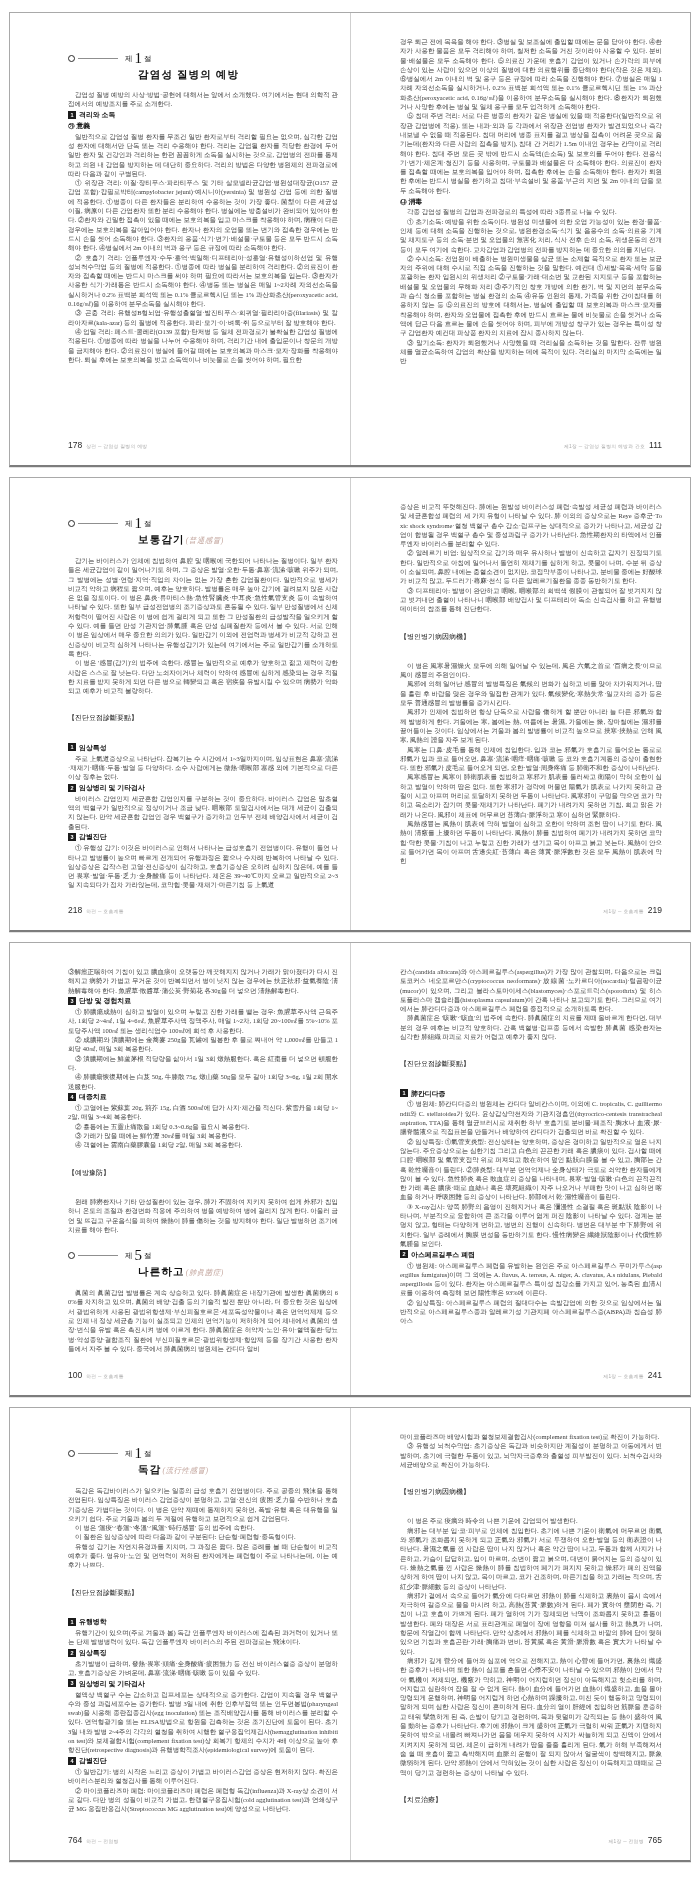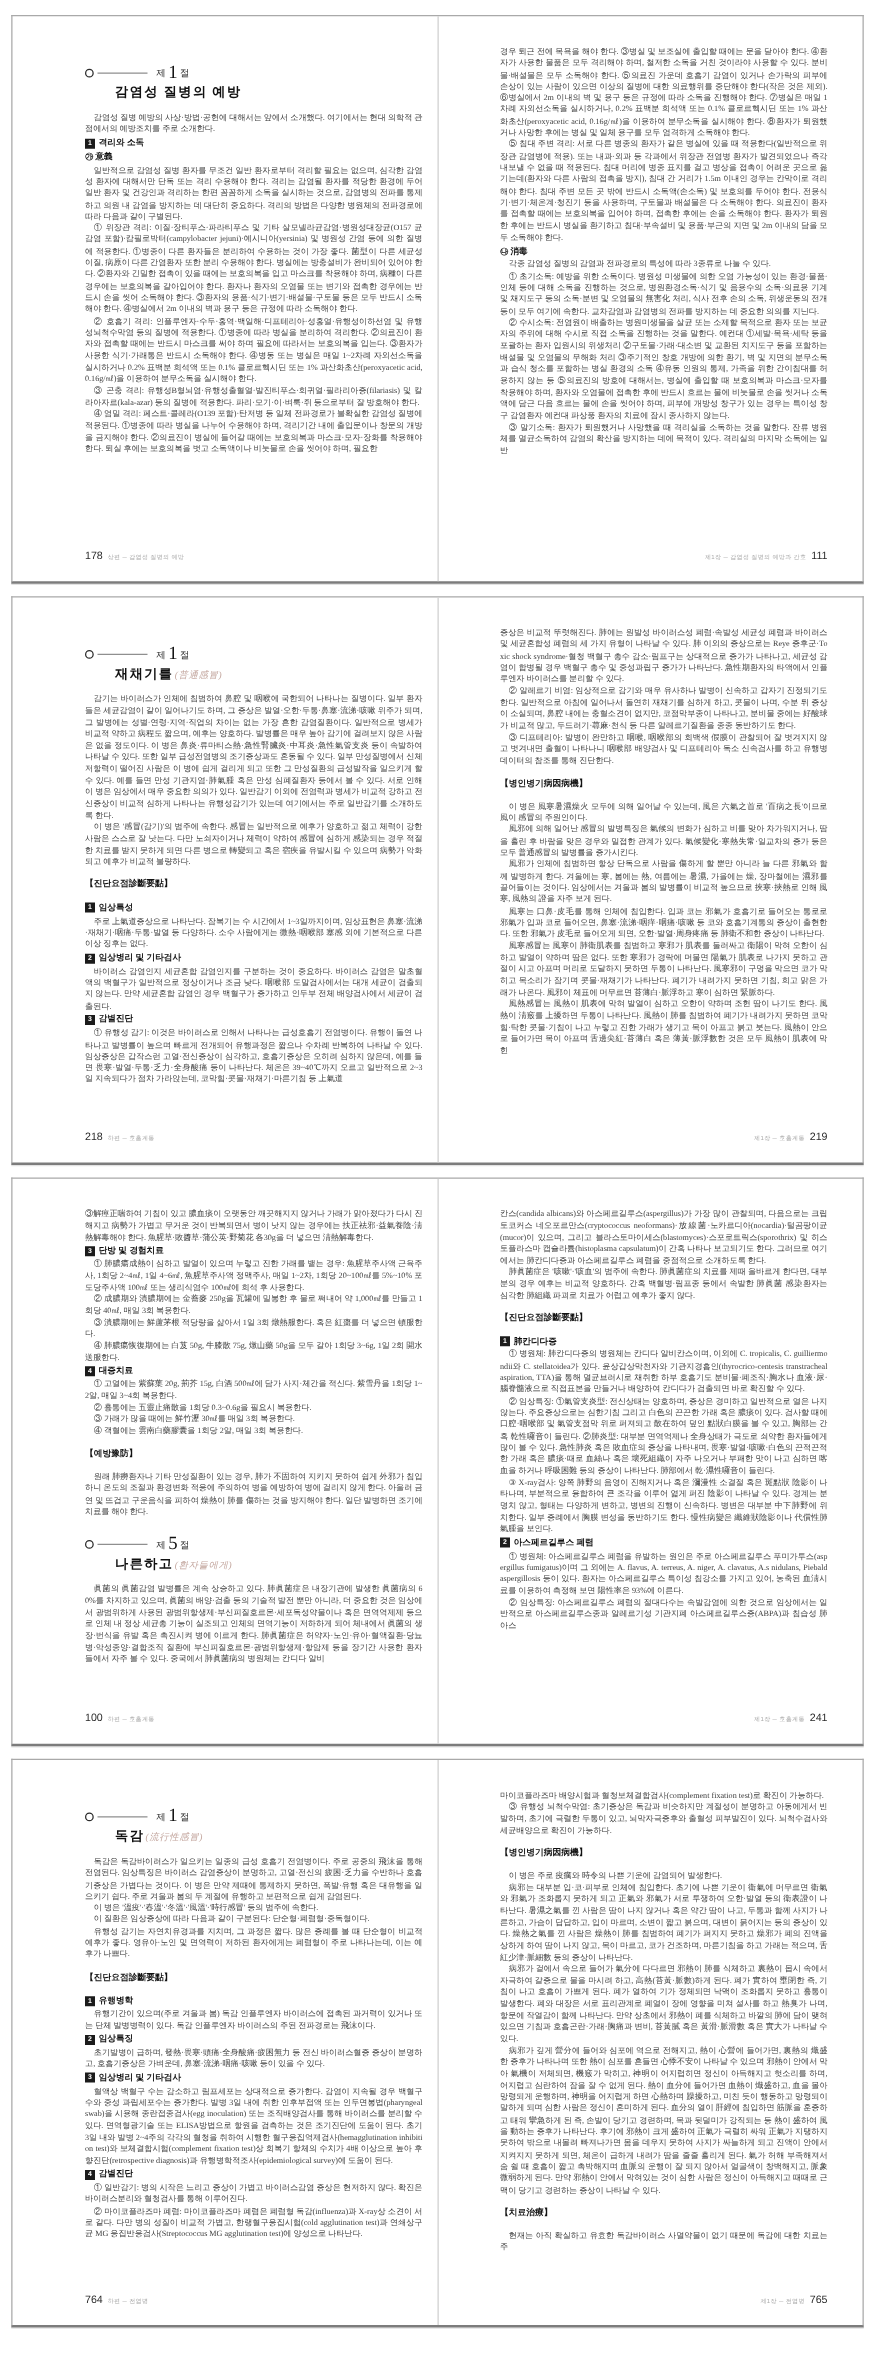--- a/index.html
+++ b/index.html
@@ -13,26 +13,26 @@
   .page-body{height:388px;overflow:hidden;font-size:6.5px;line-height:9.3px;color:#3b3b3b;text-align:justify;word-break:break-all;}
   .para{text-indent:7px;margin:0;}
   .para.cont{text-indent:0;}
   .sec{margin:14px 0 9px 0;}
   .sec-row{display:flex;align-items:center;height:15px;}
   .sec-dot{flex:none;width:5px;height:5px;border:1.6px solid #2a2a2a;border-radius:50%;background:#fff;}
   .sec-rule{flex:none;width:40px;height:1px;background:#8f8f8f;margin:0 7px 0 3px;}
   .sec-lab{display:flex;align-items:center;gap:2px;font-size:7.5px;color:#222;font-family:"Liberation Sans",sans-serif;}
   .sec-num{font-size:15px;line-height:13px;color:#111;font-family:"Liberation Serif",serif;}
   .sec-title{margin:3px 0 0 24px;font-size:10.5px;line-height:12px;}
-  .sec-title b{color:#101010;letter-spacing:1.2px;}
+  .sec-title b{color:#101010;letter-spacing:1.2px;margin-left:46px;}
   .sec-hanja{font-size:7.5px;color:#c3a69e;margin-left:1px;letter-spacing:.5px;font-style:italic;}
   .blk-square{display:flex;align-items:center;gap:3px;margin:1.5px 0;color:#111;font-size:6.9px;}
   .blk-square b{font-family:"Liberation Sans",sans-serif;}
   .sq{flex:none;width:8px;height:8px;background:#1b1b1b;color:#fff;font-size:5.5px;line-height:8px;text-align:center;font-family:"Liberation Sans",sans-serif;font-weight:bold;}
-  .blk-bracket{font-weight:bold;color:#111;font-size:7px;margin:9px 0;}
+  .blk-bracket{font-weight:normal;color:#111;font-size:7px;margin:19px 0;}
   .blk-sub{font-weight:bold;color:#111;font-size:6.8px;margin:1.5px 0;}
   .footer{position:absolute;bottom:13px;white-space:nowrap;font-family:"Liberation Sans",sans-serif;}
   .page.left .footer{left:58px;}
   .page.right .footer{right:28px;}
   .pnum{font-size:8.5px;font-weight:normal;color:#2a2a2a;}
   .ftxt{font-size:4.8px;color:#a9a9a9;margin:0 4px;letter-spacing:.3px;}
 </style>
 </head>
 <body>
 
@@ -91,21 +91,21 @@
           <div class="sec">
             <div class="sec-row">
               <span class="sec-dot"></span>
               <span class="sec-rule"></span>
               <span class="sec-lab">
                 <span>제</span>
                 <span class="sec-num">1</span>
                 <span>절</span>
               </span>
             </div>
-            <div class="sec-title"><b>재채기를</b><span class="sec-hanja">(普通感冒)</span></div>
+            <div class="sec-title"><b>보통감기</b><span class="sec-hanja">(普通感冒)</span></div>
           </div>
           <div class="para">감기는 바이러스가 인체에 침범하여 鼻腔 및 咽喉에 국한되어 나타나는 질병이다. 일부 환자들은 세균감염이 같이 일어나기도 하며, 그 증상은 발열·오한·두통·鼻塞·流涕·咳嗽 위주가 되며, 그 발병에는 성별·연령·지역·직업의 차이는 없는 가장 흔한 감염질환이다. 일반적으로 병세가 비교적 약하고 病程도 짧으며, 예후는 양호하다. 발병률은 매우 높아 감기에 걸려보지 않은 사람은 없을 정도이다. 이 병은 鼻炎·류마티스熱·急性腎臟炎·中耳炎·急性氣管支炎 등이 속발하여 나타날 수 있다. 또한 일부 급성전염병의 조기증상과도 혼동될 수 있다. 일부 만성질병에서 신체저항력이 떨어진 사람은 이 병에 쉽게 걸리게 되고 또한 그 만성질환의 급성발작을 일으키게 할 수 있다. 예를 들면 만성 기관지염·肺氣腫 혹은 만성 심폐질환자 등에서 볼 수 있다. 서로 인해 이 병은 임상에서 매우 중요한 의의가 있다. 일반감기 이외에 전염력과 병세가 비교적 강하고 전신증상이 비교적 심하게 나타나는 유행성감기가 있는데 여기에서는 주로 일반감기를 소개하도록 한다.</div>
           <div class="para">이 병은 '感冒(감기)'의 범주에 속한다. 感冒는 일반적으로 예후가 양호하고 젊고 체력이 강한 사람은 스스로 잘 낫는다. 다만 노쇠자이거나 체력이 약하여 感冒에 심하게 感染되는 경우 적절한 치료를 받지 못하게 되면 다른 병으로 轉變되고 혹은 宿疾을 유발시킬 수 있으며 病勢가 악화되고 예후가 비교적 불량하다.</div>
           <div class="blk-bracket">【진단요점診斷要點】</div>
           <div class="blk-square">
             <span class="sq">1</span>
             <b>임상특성</b>
           </div>
           <div class="para">주로 上氣道증상으로 나타난다. 잠복기는 수 시간에서 1~3일까지이며, 임상표현은 鼻塞·流涕·재채기·咽痛·두통·발열 등 다양하다. 소수 사람에게는 微熱·咽喉部 塞感 외에 기본적으로 다른 이상 징후는 없다.</div>
           <div class="blk-square">
@@ -167,21 +167,21 @@
           <div class="sec">
             <div class="sec-row">
               <span class="sec-dot"></span>
               <span class="sec-rule"></span>
               <span class="sec-lab">
                 <span>제</span>
                 <span class="sec-num">5</span>
                 <span>절</span>
               </span>
             </div>
-            <div class="sec-title"><b>나른하고</b><span class="sec-hanja">(환자들에게)</span></div>
+            <div class="sec-title"><b>나른하고</b><span class="sec-hanja">(肺眞菌症)</span></div>
           </div>
           <div class="para">眞菌의 眞菌감염 발병률은 계속 상승하고 있다. 肺眞菌症은 내장기관에 발생한 眞菌病의 60%를 차지하고 있으며, 眞菌의 배양·검출 등의 기술적 발전 뿐만 아니라, 더 중요한 것은 임상에서 광범위하게 사용된 광범위항생제·부신피질호르몬·세포독성약물이나 혹은 면역억제제 등으로 인체 내 정상 세균총 기능이 실조되고 인체의 면역기능이 저하하게 되어 체내에서 眞菌의 생장·번식을 유발 혹은 촉진시켜 병에 이르게 한다. 肺眞菌症은 허약자·노인·유아·혈액질환·당뇨병·악성종양·결합조직 질환에 부신피질호르몬·광범위항생제·항암제 등을 장기간 사용한 환자들에서 자주 볼 수 있다. 중국에서 肺眞菌病의 병원체는 칸디다 알비</div>
         </div>
       <div class="footer">
         <span class="pnum">100</span><span class="ftxt">하편 ─ 호흡계통</span>
       </div>
     </div>
     <div class="page right">
       <div class="page-body">
           <div class="para cont">칸스(candida albicans)와 아스페르길루스(aspergillus)가 가장 많이 관찰되며, 다음으로는 크립토코커스 네오포르만스(cryptococcus neoformans)·放線菌·노카르디아(nocardia)·털곰팡이균(mucor)이 있으며, 그리고 블라스토마이세스(blastomyces)·스포로트릭스(sporothrix) 및 히스토플라스마 캡슐라튬(histoplasma capsulatum)이 간혹 나타나 보고되기도 한다. 그러므로 여기에서는 肺칸디다증과 아스페르길루스 폐렴을 중점적으로 소개하도록 한다.</div>

